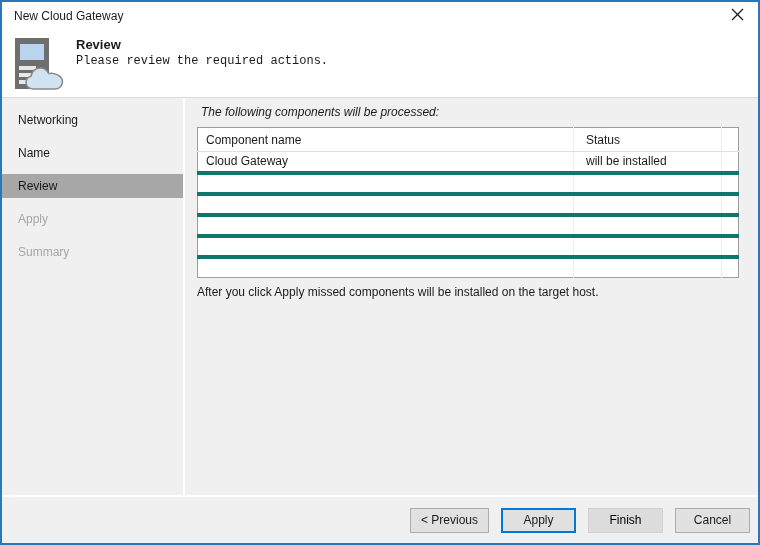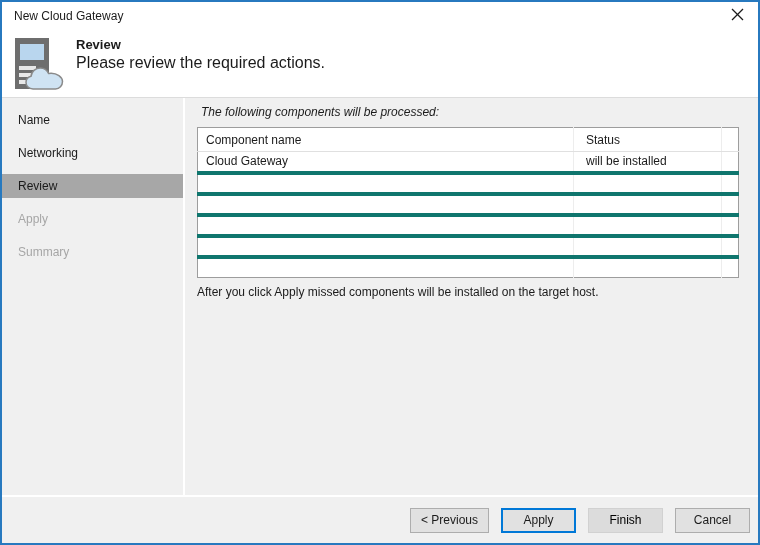--- a/index.html
+++ b/index.html
@@ -28,21 +28,21 @@
   .close-btn {
     width:26px; height:24px;
     display:flex; align-items:center; justify-content:center;
     background:transparent; border:none; cursor:pointer; padding:0;
   }
 
   
   .header { height:67px; flex:0 0 auto; background:#ffffff; position:relative; }
   .header-icon { position:absolute; left:12px; top:8px; }
   .step-title { position:absolute; left:74px; top:7px; font-size:13px; font-weight:bold; }
-  .step-subtitle { position:absolute; left:74px; top:24px; font-size:16px; }
+  .step-subtitle { position:absolute; left:74px; top:24px; font-size:12px;font-family:Liberation Mono, monospace; }
 
   
   .body {
     flex:1 1 auto;
     display:flex;
     background:#f0f0f0;
     border-top:1px solid #dcdcdc;
     min-height:0;
   }
   .sidebar {
@@ -140,22 +140,22 @@
                  C48.5,47.6 45.5,51 41.5,51 Z" fill="#cfe3f3" stroke="#8a8a8a" stroke-width="1.5" stroke-linejoin="round"></path>
       </svg>
     </span>
     <div class="step-title">Review</div>
     <div class="step-subtitle">Please review the required actions.</div>
   </div>
 
   <div class="body">
 
     <div class="sidebar">
+      <div class="side-item">Networking</div>
       <div class="side-item">Name</div>
-      <div class="side-item">Networking</div>
       <div class="side-item selected">Review</div>
       <div class="side-item upcoming">Apply</div>
       <div class="side-item upcoming">Summary</div>
     </div>
 
     <div class="main">
       <p class="table-label">The following components will be processed:</p>
 
       <table class="components">
         <colgroup>

